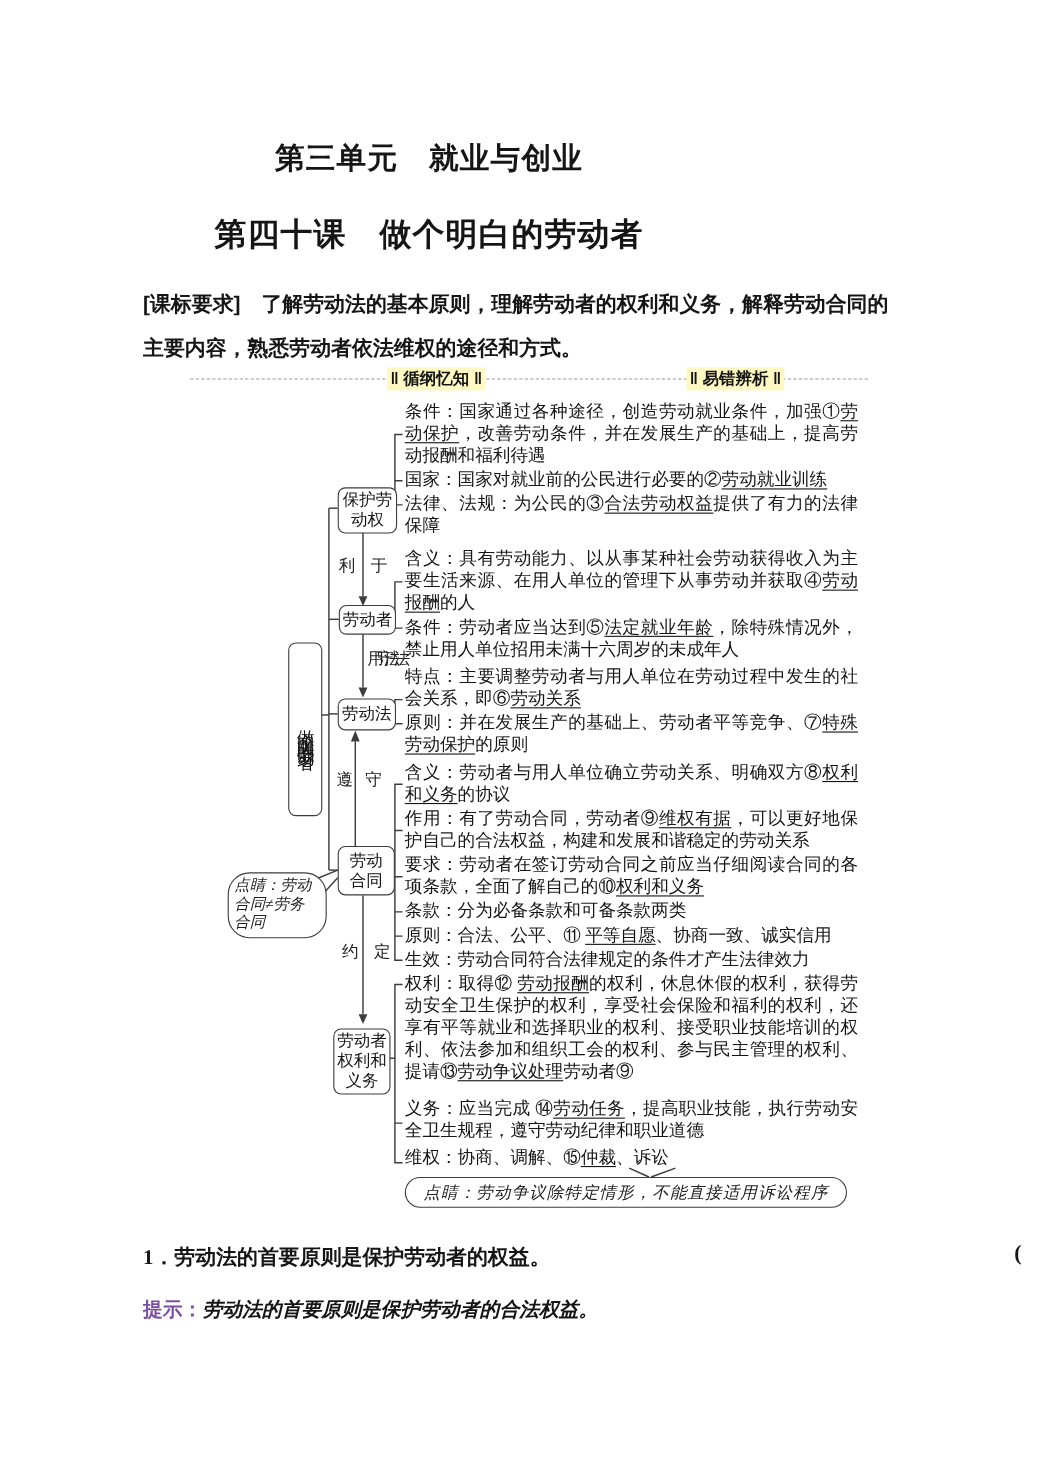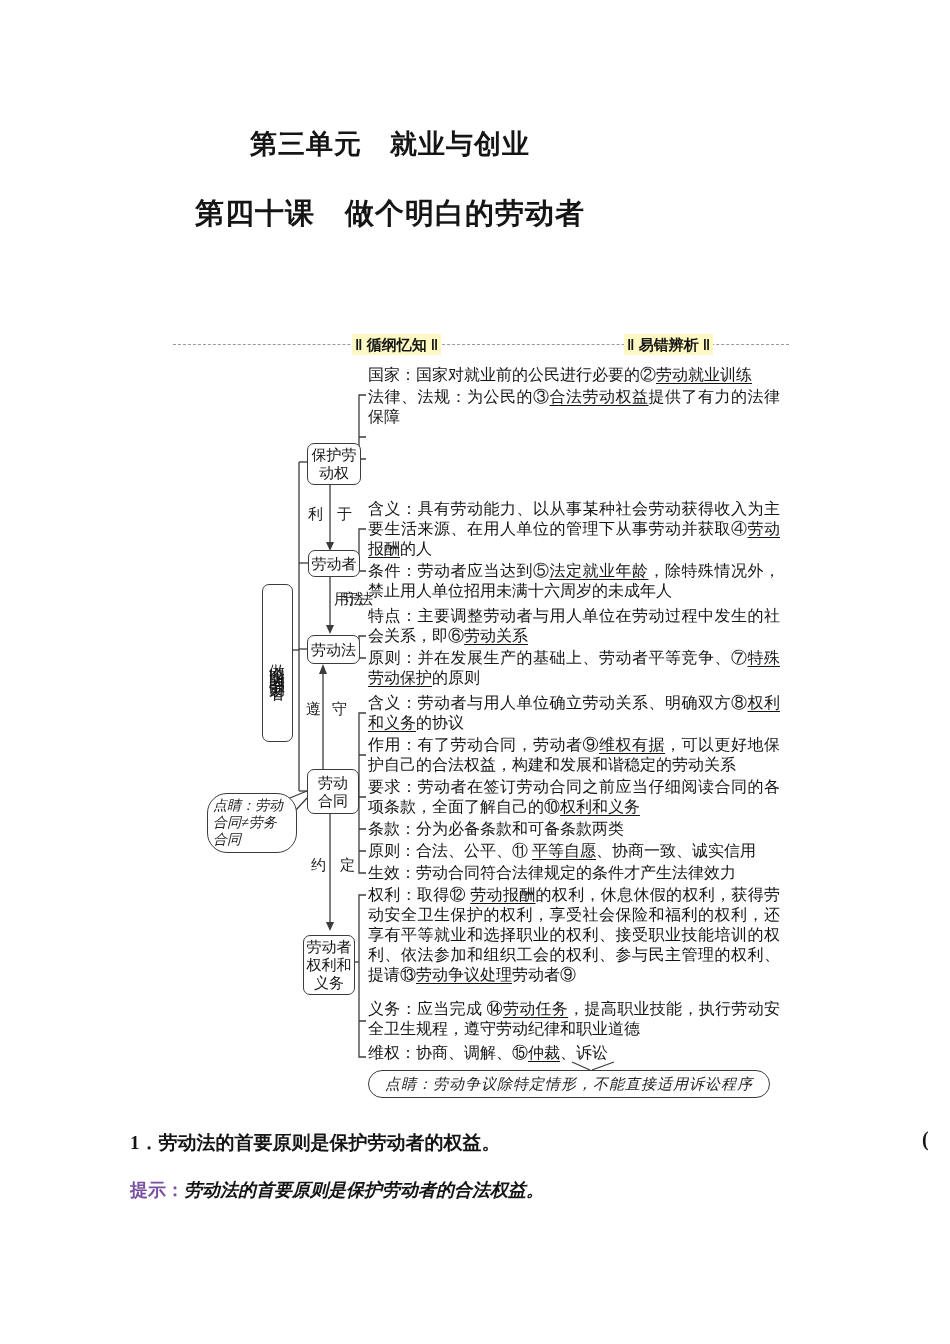--- a/index.html
+++ b/index.html
@@ -45,20 +45,23 @@
   .hint-text{font-style:italic;font-weight:600;}
 </style>
 </head>
 <body>
 
 <div class="page">
 
   <div class="abs title title1">第三单元　就业与创业</div>
   <div class="abs title title2">第四十课　做个明白的劳动者</div>
 
+  <div class="abs req">
+    <span class="lbl">[课标要求]</span><span>　</span><span>了解劳动法的基本原则，理解劳动者的权利和义务，解释劳动合同的主要内容，熟悉劳动者依法维权的途径和方式。</span>
+  </div>
 
   <div class="abs divline"></div>
   <div class="abs divlabel" style="left:352px;">‖ 循纲忆知 ‖</div>
   <div class="abs divlabel" style="left:624px;">‖ 易错辨析 ‖</div>
 
   <svg class="abs lines" width="950" height="1344" viewBox="0 0 950 1344">
     <g stroke="#3c3c3c" stroke-width="1.3" fill="none">
 
       <path d="M299,462 V791"></path>
       <path d="M291,650 H299"></path>
@@ -105,20 +108,21 @@
   <span class="abs alabel" style="left:308px;top:505px;">利</span>
   <span class="abs alabel" style="left:337px;top:505px;">于</span>
   <span class="abs alabel" style="left:297px;top:590px;margin-left:46px;">守法</span>
   <span class="abs alabel" style="left:334px;top:590px;">用法</span>
   <span class="abs alabel" style="left:306px;top:700px;">遵</span>
   <span class="abs alabel" style="left:332px;top:700px;">守</span>
   <span class="abs alabel" style="left:311px;top:856px;">约</span>
   <span class="abs alabel" style="left:340px;top:856px;">定</span>
 
   <div class="abs group" style="top:365px;">
+    <div class="item"><span>条件：国家通过各种途径，创造劳动就业条件，加强①</span><span class="u">劳动保护</span><span>，改善劳动条件，并在发展生产的基础上，提高劳动报酬和福利待遇</span></div>
     <div class="item"><span>国家：国家对就业前的公民进行必要的②</span><span class="u">劳动就业训练</span></div>
     <div class="item"><span>法律、法规：为公民的③</span><span class="u">合法劳动权益</span><span>提供了有力的法律保障</span></div>
   </div>
   <div class="abs group" style="top:499px;">
     <div class="item"><span>含义：具有劳动能力、以从事某种社会劳动获得收入为主要生活来源、在用人单位的管理下从事劳动并获取④</span><span class="u">劳动报酬</span><span>的人</span></div>
     <div class="item"><span>条件：劳动者应当达到⑤</span><span class="u">法定就业年龄</span><span>，除特殊情况外，禁止用人单位招用未满十六周岁的未成年人</span></div>
   </div>
   <div class="abs group" style="top:606px;">
     <div class="item"><span>特点：主要调整劳动者与用人单位在劳动过程中发生的社会关系，即⑥</span><span class="u">劳动关系</span></div>
     <div class="item"><span>原则：并在发展生产的基础上、劳动者平等竞争、⑦</span><span class="u">特殊劳动保护</span><span>的原则</span></div>

